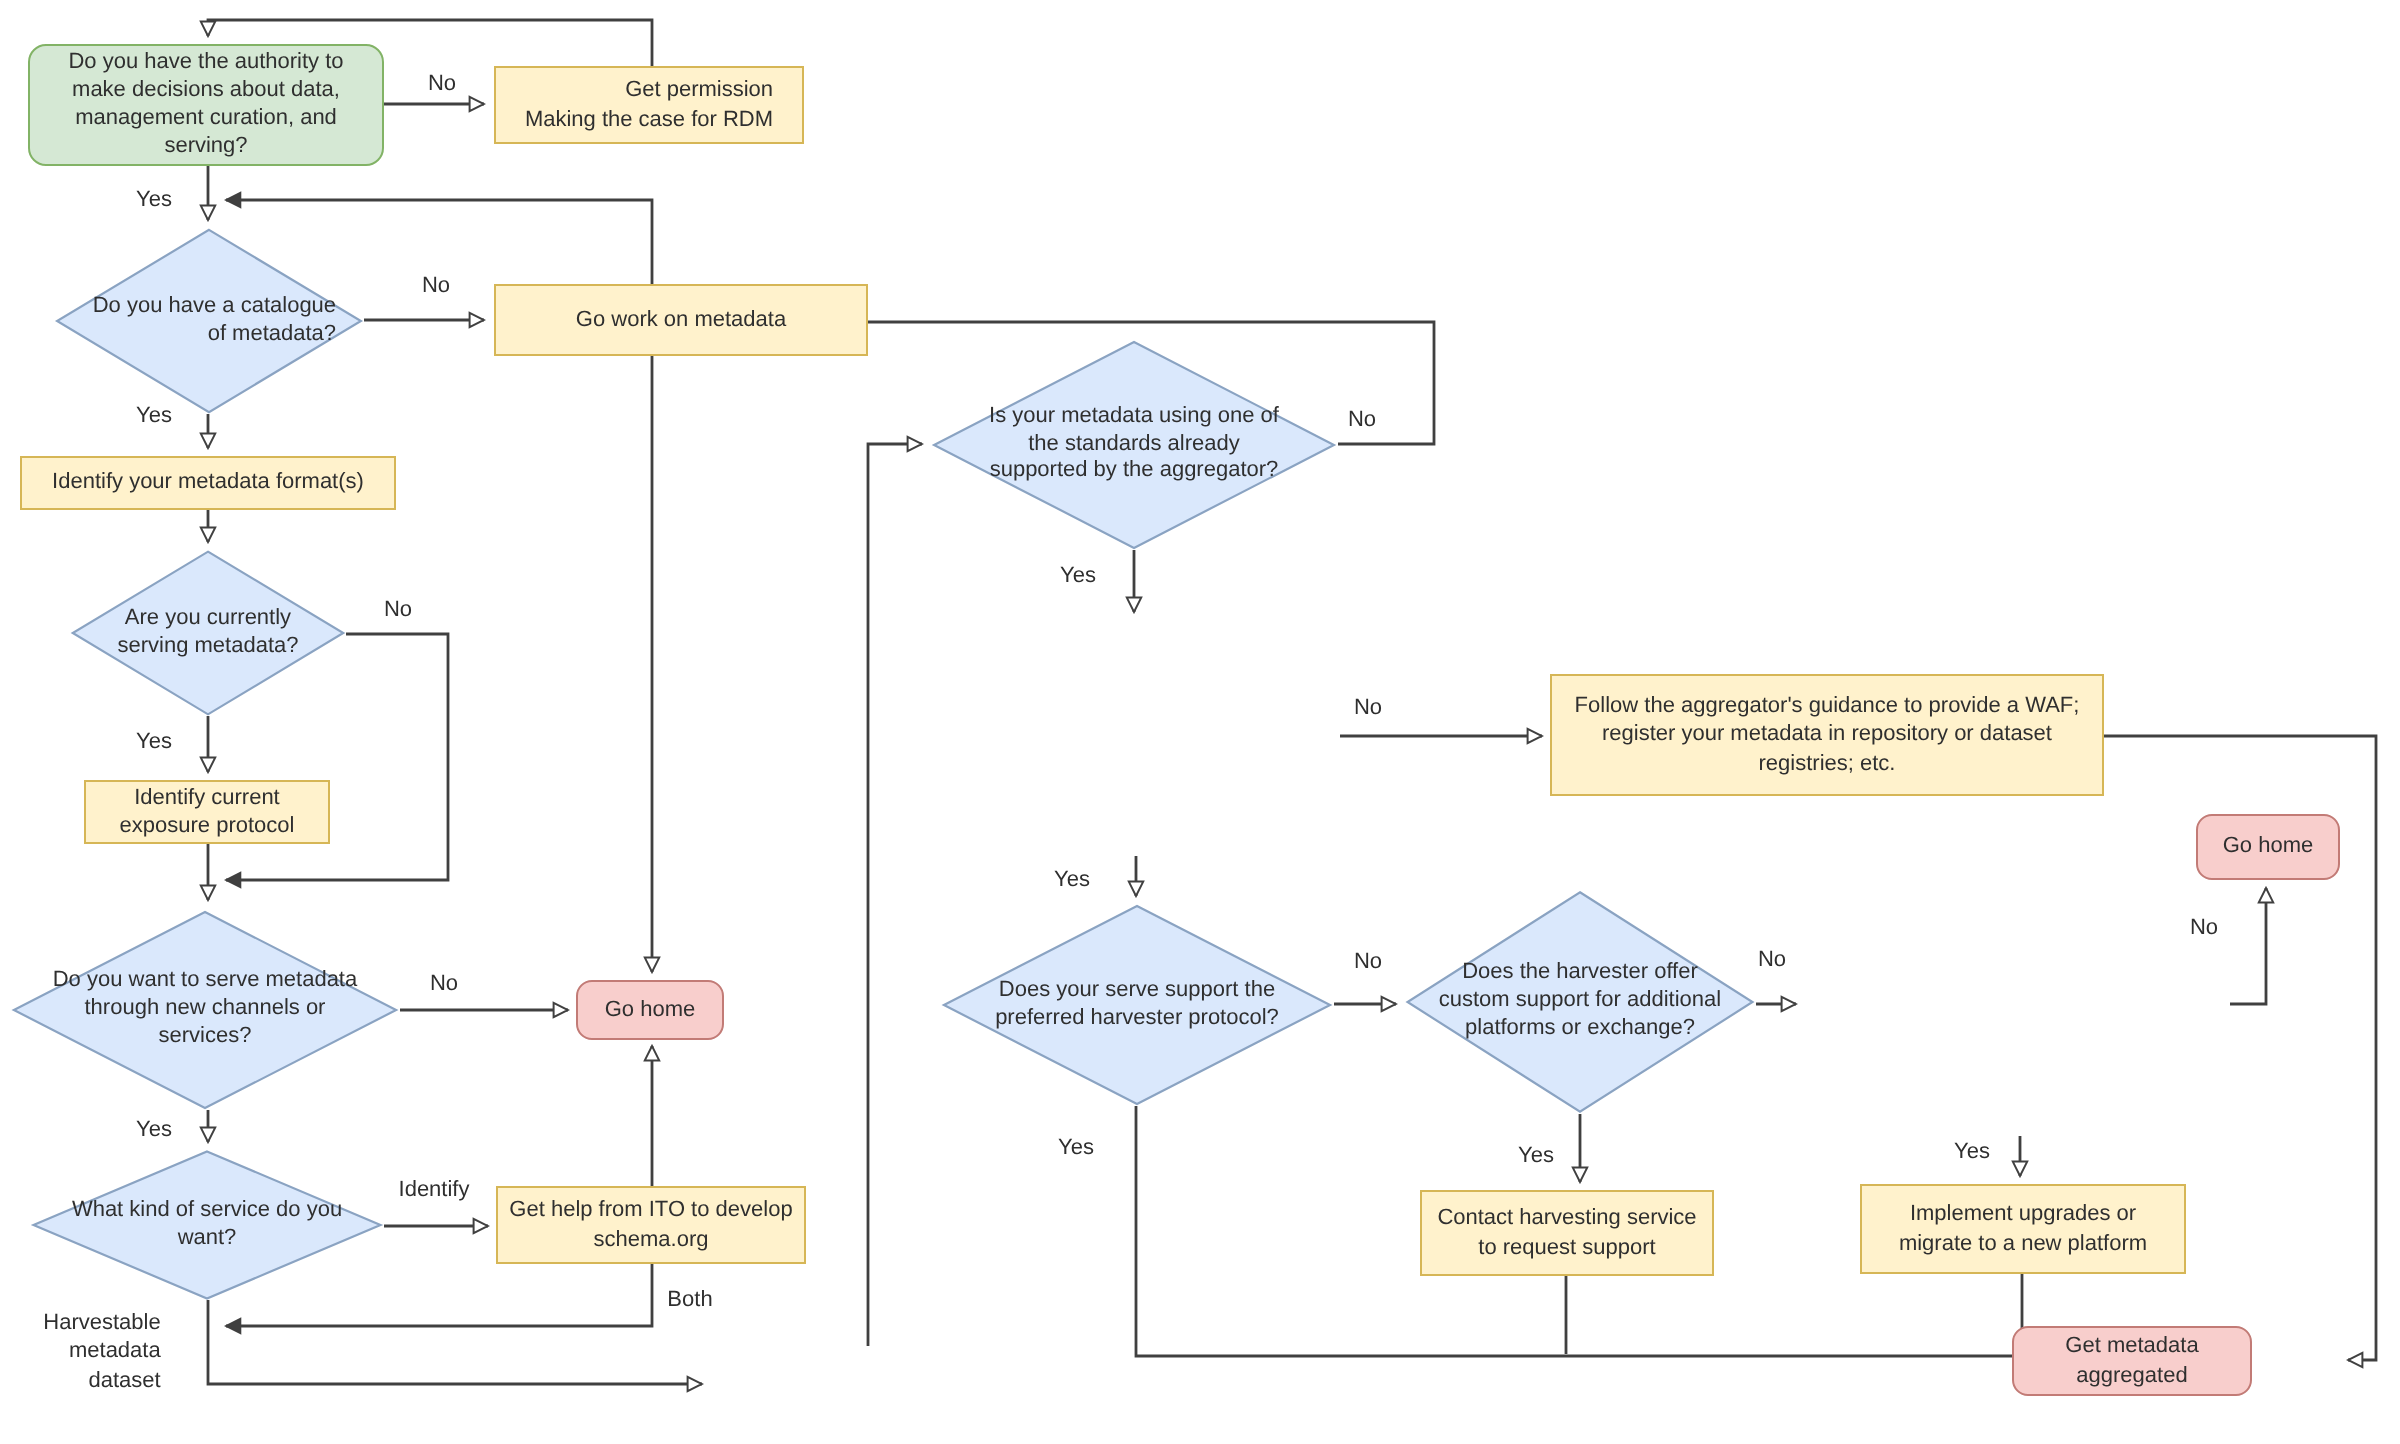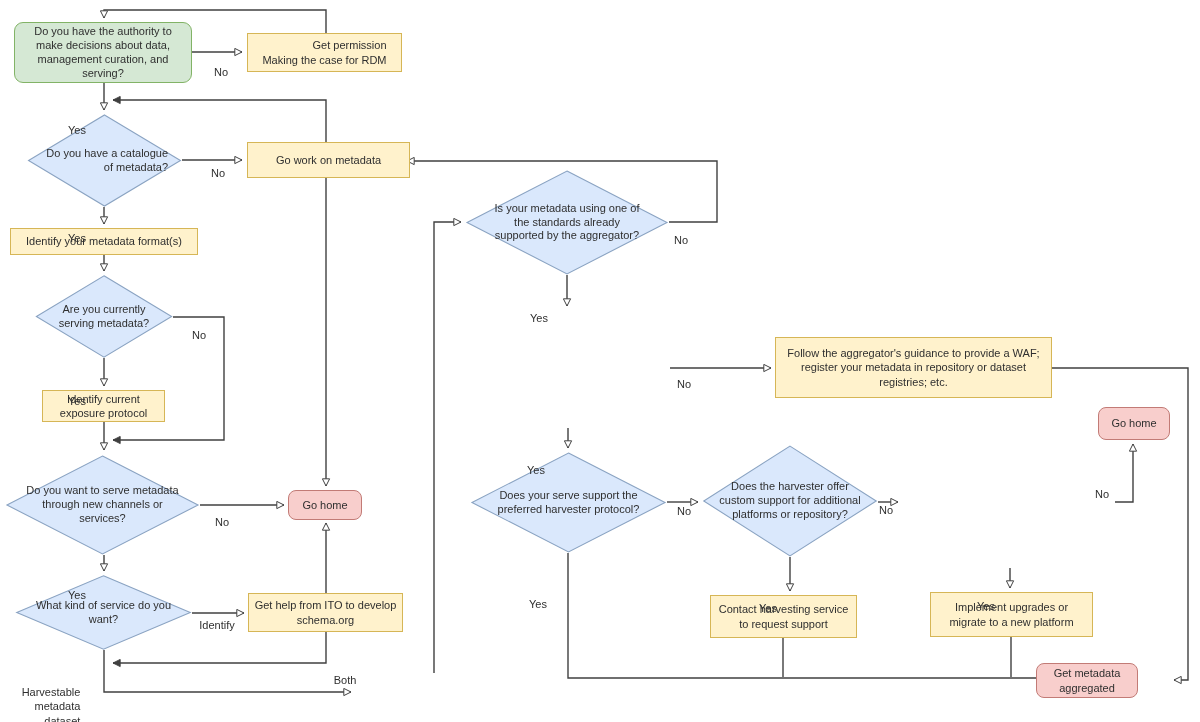--- a/index.html
+++ b/index.html
@@ -22,21 +22,21 @@
   }
   .rect.yellow{background:var(--yellow-fill);border:1px solid var(--yellow-border);}
   .rounded.green{background:var(--green-fill);border:1px solid var(--green-border);border-radius:9px;align-items:flex-end;}
   .rounded.pink{background:var(--pink-fill);border:1px solid var(--pink-border);border-radius:8px;}
   .diamond{background:transparent;border:none;padding:0;}
   .diamond svg.dshape{position:absolute;left:0;top:0;width:100%;height:100%;}
   .diamond polygon{fill:var(--blue-fill);stroke:var(--blue-border);stroke-width:1.1px;}
   .dlabel{position:relative;z-index:1;width:72%;font-size:11px;line-height:1.25;}
   .elabel{
     position:absolute;z-index:3;transform:translate(-50%,-50%);
-    font-size:11px;line-height:1.3;text-align:center;white-space:nowrap;color:var(--text);margin-top:30px;
+    font-size:11px;line-height:1.3;text-align:center;white-space:nowrap;color:var(--text);
   }
   .prewrap{white-space:pre-line;text-align:right;}
 </style>
 </head>
 <body>
 
 <div id="canvas">
 
   <svg class="wires" width="1200" height="722" viewBox="0 0 1200 722">
     <defs>
@@ -91,21 +91,21 @@
   </div>
 
   <div class="node diamond" style="left:27px;top:114px;width:155px;height:93px">
     <svg class="dshape" viewBox="0 0 100 100" preserveAspectRatio="none">
       <polygon points="50,1 99,50 50,99 1,50" vector-effect="non-scaling-stroke"></polygon>
       </svg>
     <div class="dlabel prewrap" style="width:82%">Do you have a catalogue
 of metadata?</div>
   </div>
 
-  <div class="node rect yellow" style="left:247px;top:142px;width:163px;height:36px">
+  <div class="node rect yellow" style="left:247px;top:142px;width:187px;height:36px">
     <span>Go work on metadata</span>
   </div>
 
   <div class="node rect yellow" style="left:10px;top:228px;width:188px;height:27px">
     <span>Identify your metadata format(s)</span>
   </div>
 
   <div class="node diamond" style="left:35px;top:275px;width:138px;height:83px">
     <svg class="dshape" viewBox="0 0 100 100" preserveAspectRatio="none">
       <polygon points="50,1 99,50 50,99 1,50" vector-effect="non-scaling-stroke"></polygon>
@@ -156,37 +156,37 @@
     <svg class="dshape" viewBox="0 0 100 100" preserveAspectRatio="none">
       <polygon points="50,1 99,50 50,99 1,50" vector-effect="non-scaling-stroke"></polygon>
       </svg>
     <div class="dlabel" style="width:86%">Does your serve support the preferred harvester protocol?</div>
   </div>
 
   <div class="node diamond" style="left:702px;top:445px;width:176px;height:112px">
     <svg class="dshape" viewBox="0 0 100 100" preserveAspectRatio="none">
       <polygon points="50,1 99,50 50,99 1,50" vector-effect="non-scaling-stroke"></polygon>
       </svg>
-    <div class="dlabel" style="width:84%">Does the harvester offer custom support for additional platforms or repository?</div>
+    <div class="dlabel" style="width:84%">Does the harvester offer custom support for additional platforms or exchange?</div>
   </div>
 
 
   <div class="node rounded pink" style="left:1098px;top:407px;width:72px;height:33px">
     <span>Go home</span>
   </div>
 
   <div class="node rect yellow" style="left:710px;top:595px;width:147px;height:43px">
     <span>Contact harvesting service to request support</span>
   </div>
 
   <div class="node rect yellow" style="left:930px;top:592px;width:163px;height:45px">
     <span>Implement upgrades or migrate to a new platform</span>
   </div>
 
-  <div class="node rounded pink" style="left:1036px;top:663px;width:102px;height:35px">
+  <div class="node rounded pink" style="left:1006px;top:663px;width:120px;height:35px">
     <span>Get metadata aggregated</span>
   </div>
 
   <div class="elabel" style="left:221px;top:42px">No</div>
   <div class="elabel" style="left:77px;top:100px">Yes</div>
   <div class="elabel" style="left:218px;top:143px">No</div>
   <div class="elabel" style="left:77px;top:208px">Yes</div>
   <div class="elabel" style="left:199px;top:305px">No</div>
   <div class="elabel" style="left:77px;top:371px">Yes</div>
   <div class="elabel" style="left:222px;top:492px">No</div>

